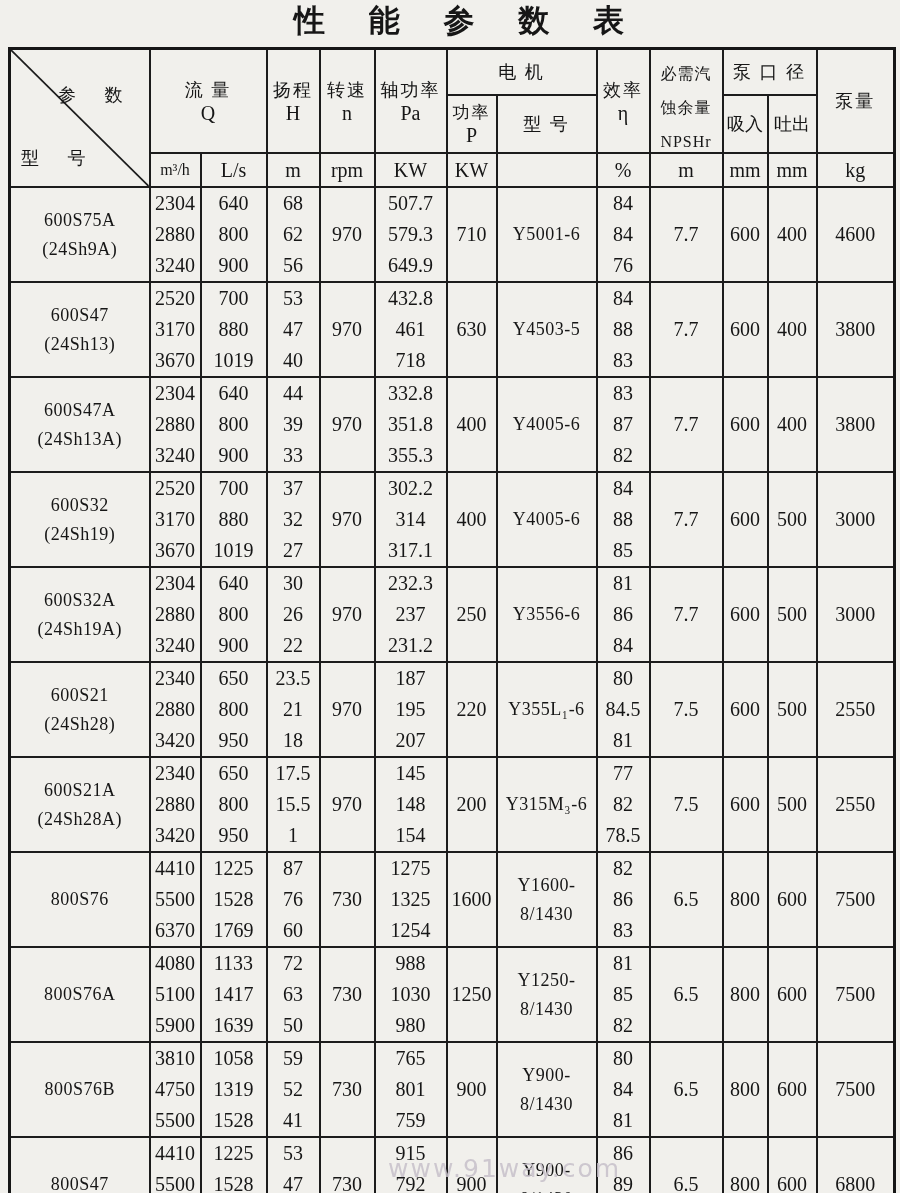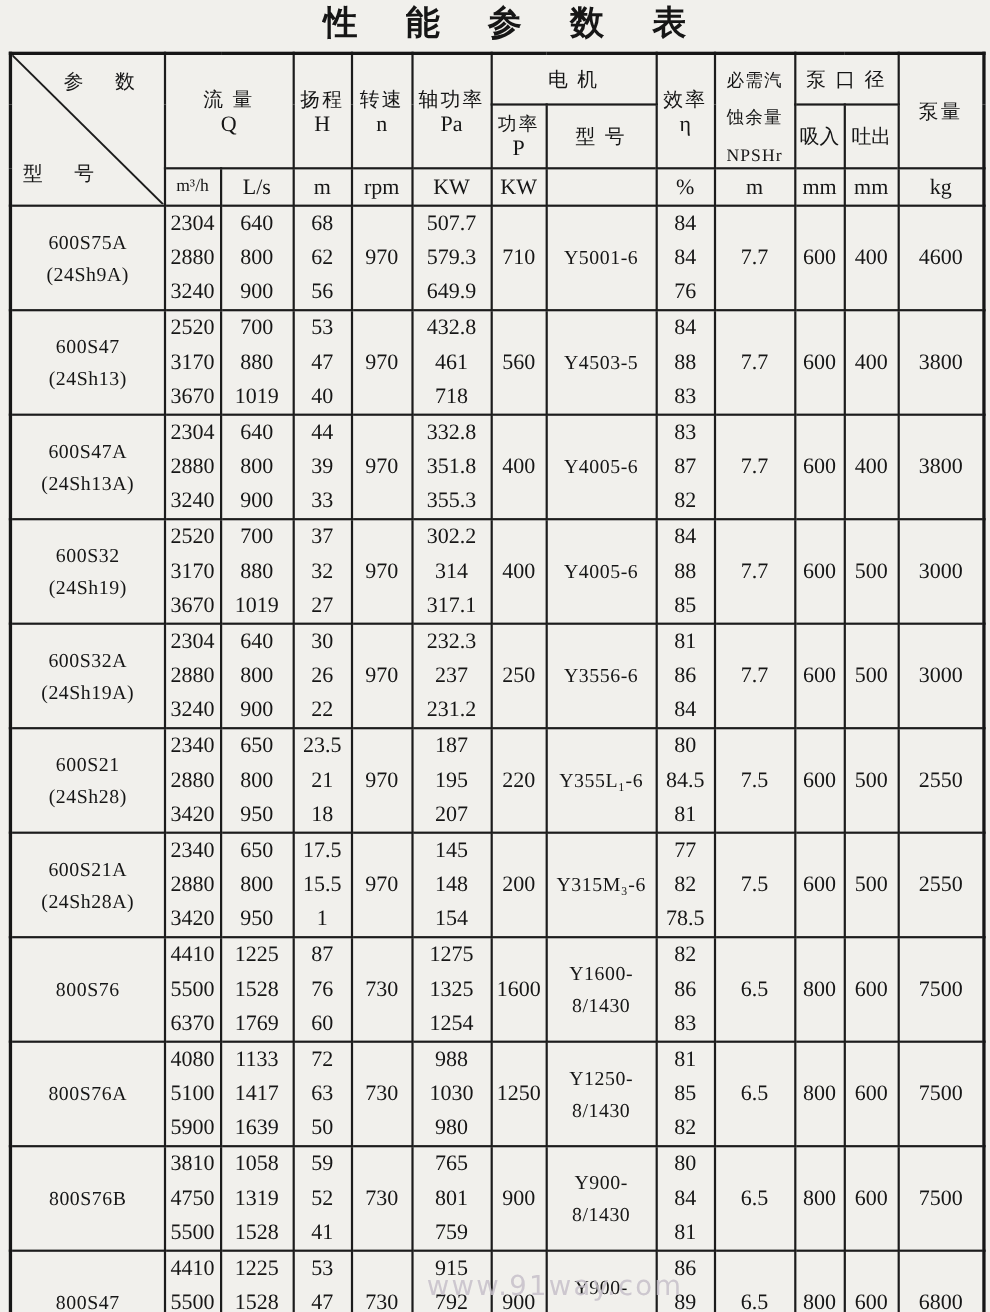--- a/index.html
+++ b/index.html
@@ -53,21 +53,21 @@
   .hd-cn { font-size: 18px; letter-spacing: 2px; }
   .hd-sym { font-size: 20px; letter-spacing: 0; }
   .hd-small { font-size: 16px; letter-spacing: 1px; line-height: 21px; margin-top: 13px; }
   .unit { font-size: 20px; }
   td.corner {
     position: relative;
     padding: 0;
   }
   .corner svg { position: absolute; left: 0; top: 0; width: 100%; height: 100%; }
   .corner-top {
-    position: absolute; right: 14px; top: 12px;
+    position: absolute; right: 14px; top: 33px;
     font-size: 18px; letter-spacing: 12px; white-space: nowrap;
   }
   .corner-bottom {
     position: absolute; left: 10px; bottom: 16px;
     font-size: 18px; letter-spacing: 12px; white-space: nowrap;
   }
   
   tr.data-row { height: 93px; }
   tr.data-row td { font-size: 20px; }
   td.stack .ln { height: 31px; line-height: 31px; }
@@ -231,21 +231,21 @@
             <div class="ln">53</div>
             <div class="ln">47</div>
             <div class="ln">40</div>
           </td>
           <td class="single">970</td>
           <td class="stack">
             <div class="ln">432.8</div>
             <div class="ln">461</div>
             <div class="ln">718</div>
           </td>
-          <td class="single">560</td>
+          <td class="single">630</td>
           <td class="lines">
             <div class="mline">Y4503-5</div>
           </td>
           <td class="stack">
             <div class="ln">84</div>
             <div class="ln">88</div>
             <div class="ln">83</div>
           </td>
           <td class="single">7.7</td>
           <td class="single">600</td>

